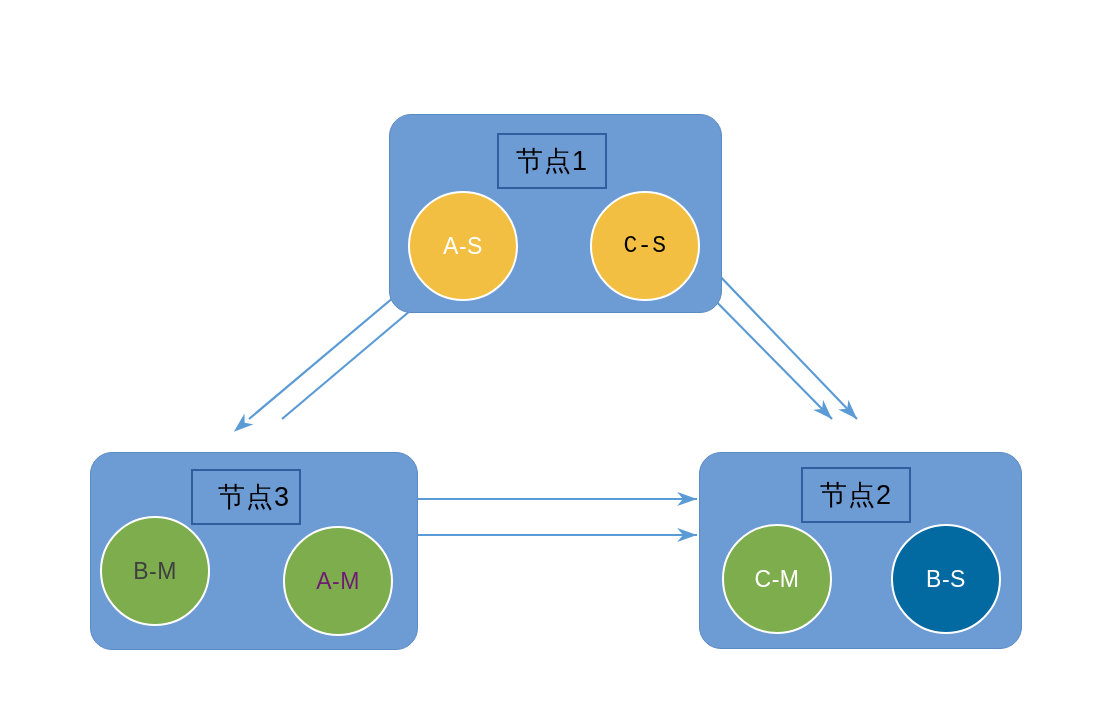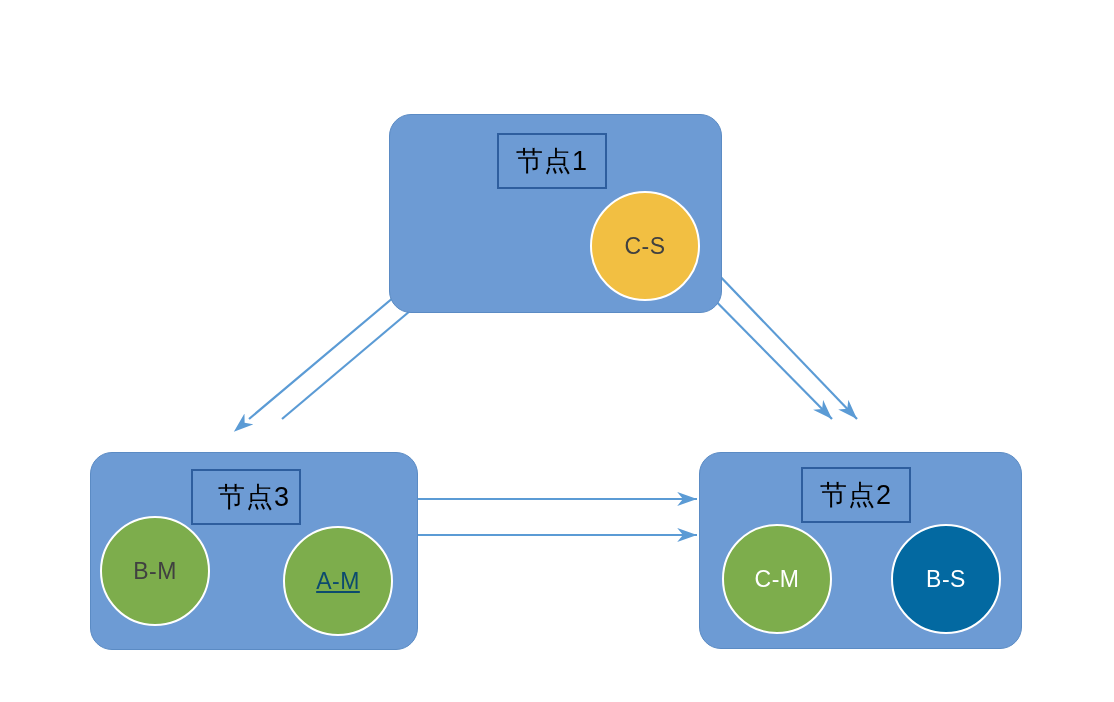--- a/index.html
+++ b/index.html
@@ -83,26 +83,27 @@
         <line x1="691" y1="276" x2="832" y2="419" stroke="#5B9BD5" marker-end="url(#arrowEnd)" marker-start="url(#arrowStart)"></line>
         <line x1="714" y1="270" x2="857" y2="419" stroke="#5B9BD5" marker-end="url(#arrowEnd)" marker-start="url(#arrowStart)"></line>
         <line x1="415" y1="499" x2="697" y2="499" stroke="#5B9BD5" marker-end="url(#arrowEnd)" marker-start="url(#arrowStart)"></line>
         <line x1="415" y1="535" x2="697" y2="535" stroke="#5B9BD5" marker-end="url(#arrowEnd)" marker-start="url(#arrowStart)"></line>
       </g>
   </svg>
 
   <div id="nodes-layer">
       <div class="node-box" style="left: 389px; top: 82px; width: 333px; height: 199px; background: rgb(109, 155, 212); border-color: rgb(91, 139, 196);">
         <div class="node-label" style="left: 107px; top: 18px; width: 110px; height: 56px; border-color: rgb(46, 94, 158); color: rgb(0, 0, 0);">节点1</div>
-        <div class="circle yellow" style="left: 200px; top: 76px; width: 110px; height: 110px; background: rgb(242, 191, 66); color: #404040;">C-S</div>
+        <div class="circle yellow" style="left: 18px; top: 76px; width: 110px; height: 110px; background: rgb(242, 191, 66); color: rgb(255, 255, 255);">A-S</div>
+        <div class="circle yellow" style="left: 200px; top: 76px; width: 110px; height: 110px; background: rgb(242, 191, 66); color: #000000; font-family: Liberation Mono, monospace;">C-S</div>
       </div>
       <div class="node-box" style="left: 90px; top: 420px; width: 328px; height: 198px; background: rgb(109, 155, 212); border-color: rgb(91, 139, 196);">
         <div class="node-label" style="left: 100px; top: 16px; width: 110px; height: 56px; border-color: rgb(46, 94, 158); color: rgb(0, 0, 0); padding-left: 16px;">节点3</div>
         <div class="circle green" style="left: 9px; top: 63px; width: 110px; height: 110px; background: rgb(125, 173, 76); color: #404040;">B-M</div>
-        <div class="circle green" style="left: 192px; top: 73px; width: 110px; height: 110px; background: rgb(125, 173, 76); color: #0c4a6e; text-decoration: underline;">A-M</div>
+        <div class="circle green" style="left: 192px; top: 73px; width: 110px; height: 110px; background: rgb(125, 173, 76); color: #701a75;">A-M</div>
       </div>
       <div class="node-box" style="left: 699px; top: 420px; width: 323px; height: 197px; background: rgb(109, 155, 212); border-color: rgb(91, 139, 196);">
         <div class="node-label" style="left: 101px; top: 14px; width: 110px; height: 56px; border-color: rgb(46, 94, 158); color: rgb(0, 0, 0);">节点2</div>
         <div class="circle green" style="left: 22px; top: 71px; width: 110px; height: 110px; background: rgb(125, 173, 76); color: rgb(255, 255, 255);">C-M</div>
         <div class="circle yellow" style="left: 191px; top: 71px; width: 110px; height: 110px; background: #0369a1; color: rgb(255, 255, 255);">B-S</div>
       </div>
     </div>
 
 </div>
 

